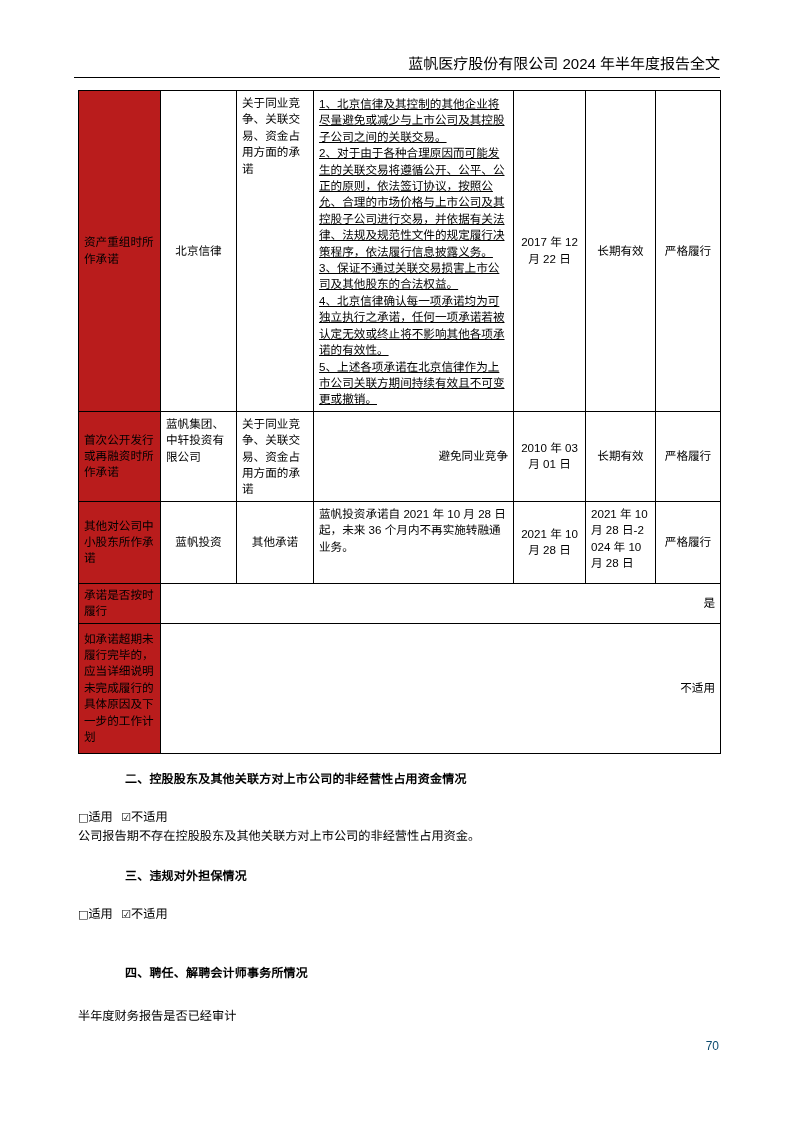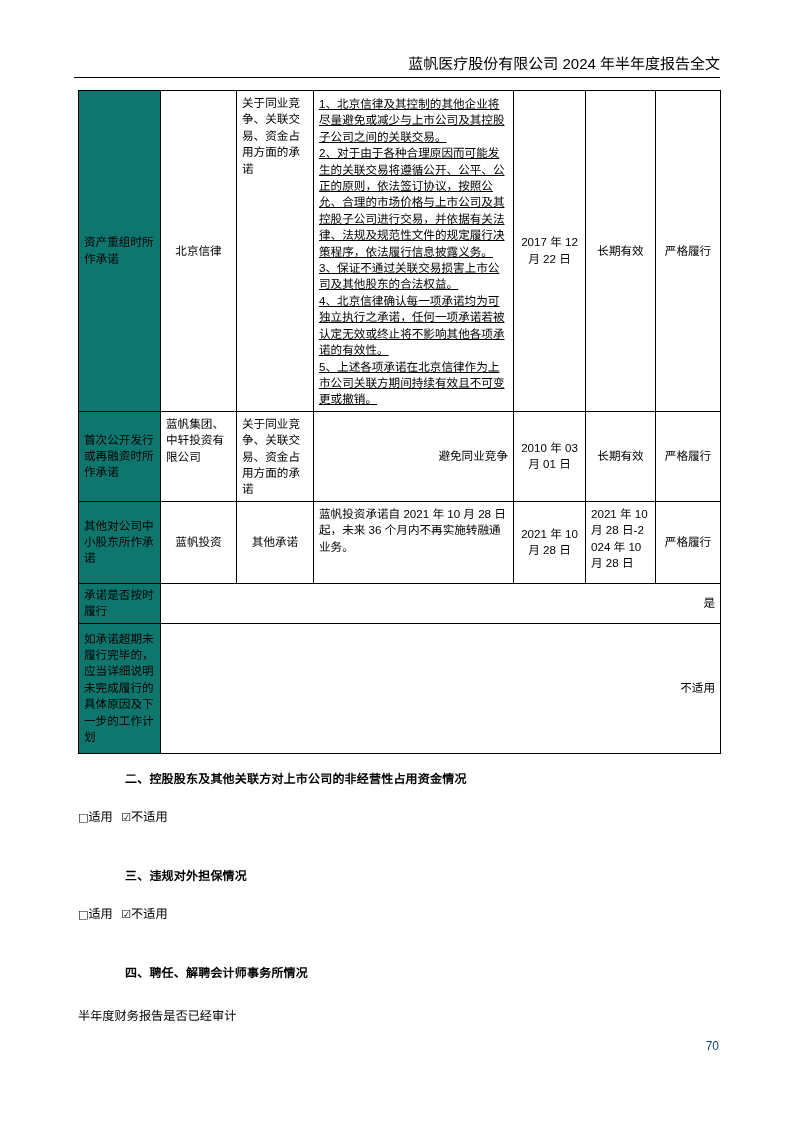--- a/index.html
+++ b/index.html
@@ -49,21 +49,21 @@
     font-size: 11.6px;
     line-height: 16.4px;
   }
   .commit-table td {
     border: 1px solid #000;
     vertical-align: middle;
     padding: 3px 5px 3px 5px;
     word-break: break-all;
   }
   .commit-table td.label {
-    background: #0f766e;
+    background: #b91c1c;
     text-align: left;
   }
   .commit-table td.center {
     text-align: center;
   }
   .commit-table td.body {
     text-align: left;
     vertical-align: top;
     padding-top: 5px;
   }
@@ -188,20 +188,21 @@
   </table>
 
   <div class="flow" style="top:768px;">
     <div class="sec-heading">二、控股股东及其他关联方对上市公司的非经营性占用资金情况</div>
     <div class="gap-sm"></div>
     <div class="gap-sm"></div>
     <div class="checkline">
       <span class="cbox">□</span><span>适用</span>
       <span style="display:inline-block;width:5px;"></span><span class="cbox">☑</span><span>不适用</span>
     </div>
+    <div class="body-line">公司报告期不存在控股股东及其他关联方对上市公司的非经营性占用资金。</div>
   </div>
 
   <div class="flow" style="top:865px;">
     <div class="sec-heading">三、违规对外担保情况</div>
     <div class="gap-sm"></div>
     <div class="gap-sm"></div>
     <div class="checkline">
       <span class="cbox">□</span><span>适用</span>
       <span style="display:inline-block;width:5px;"></span><span class="cbox">☑</span><span>不适用</span>
     </div>

